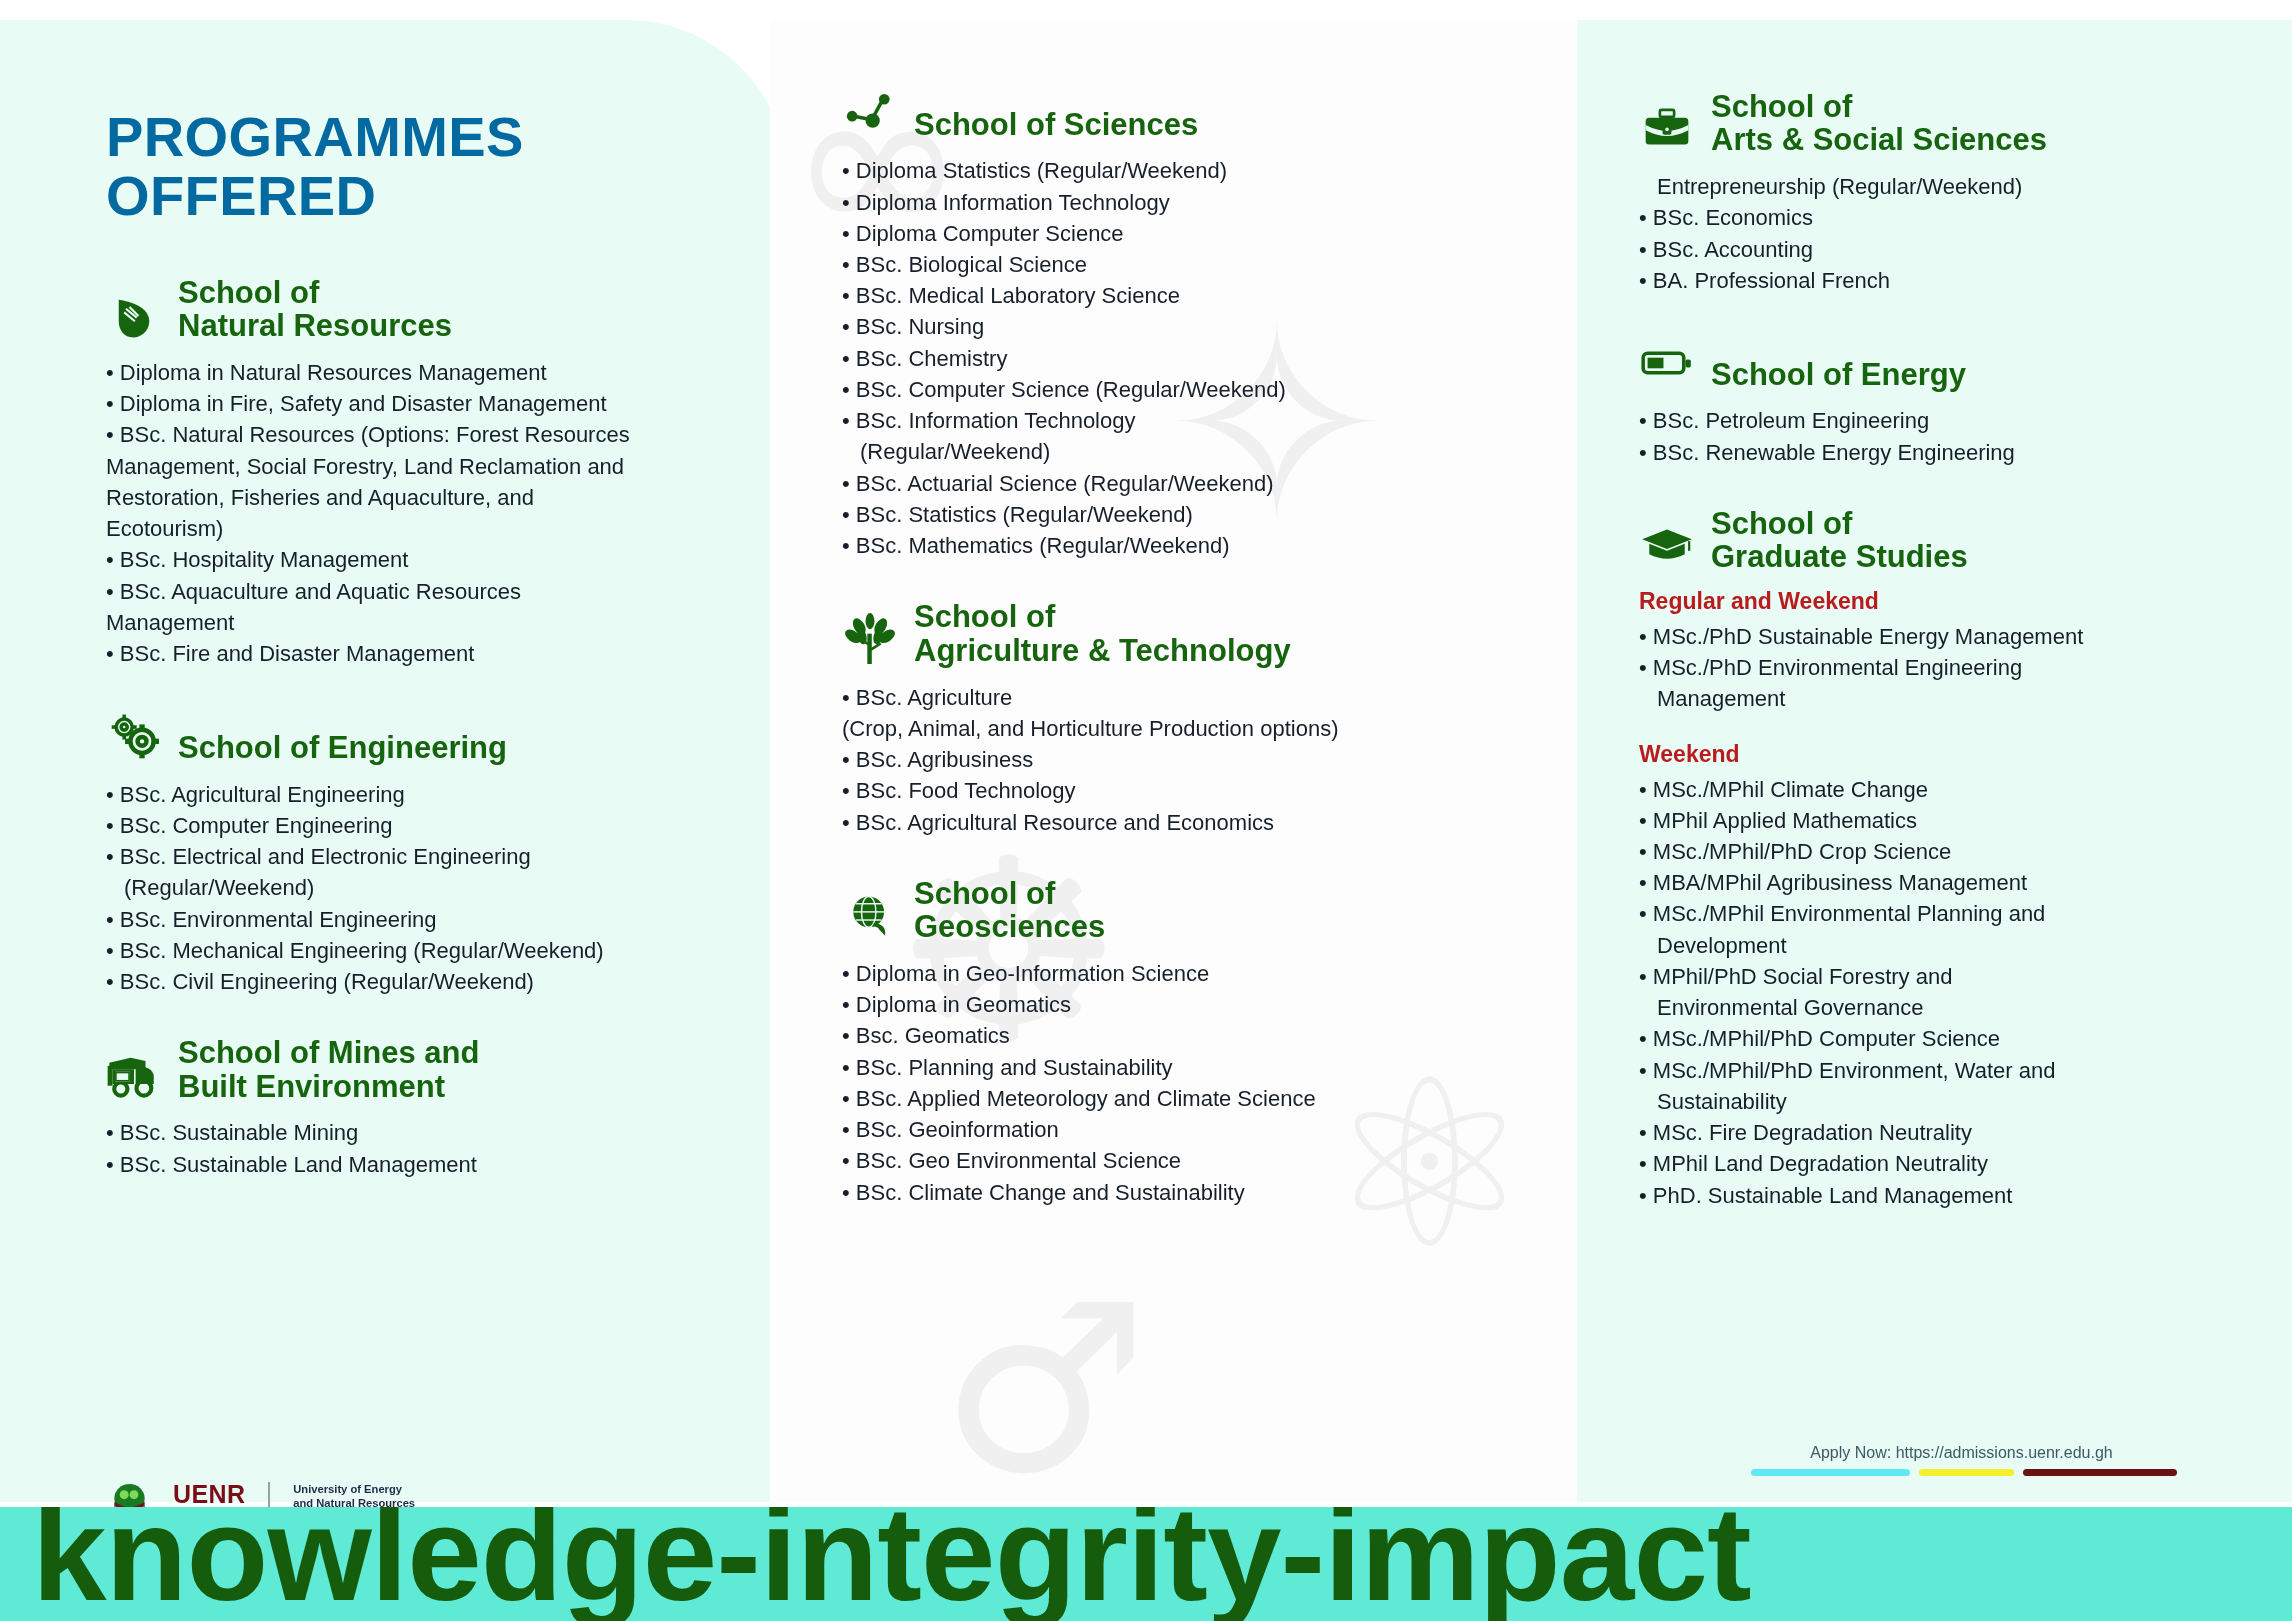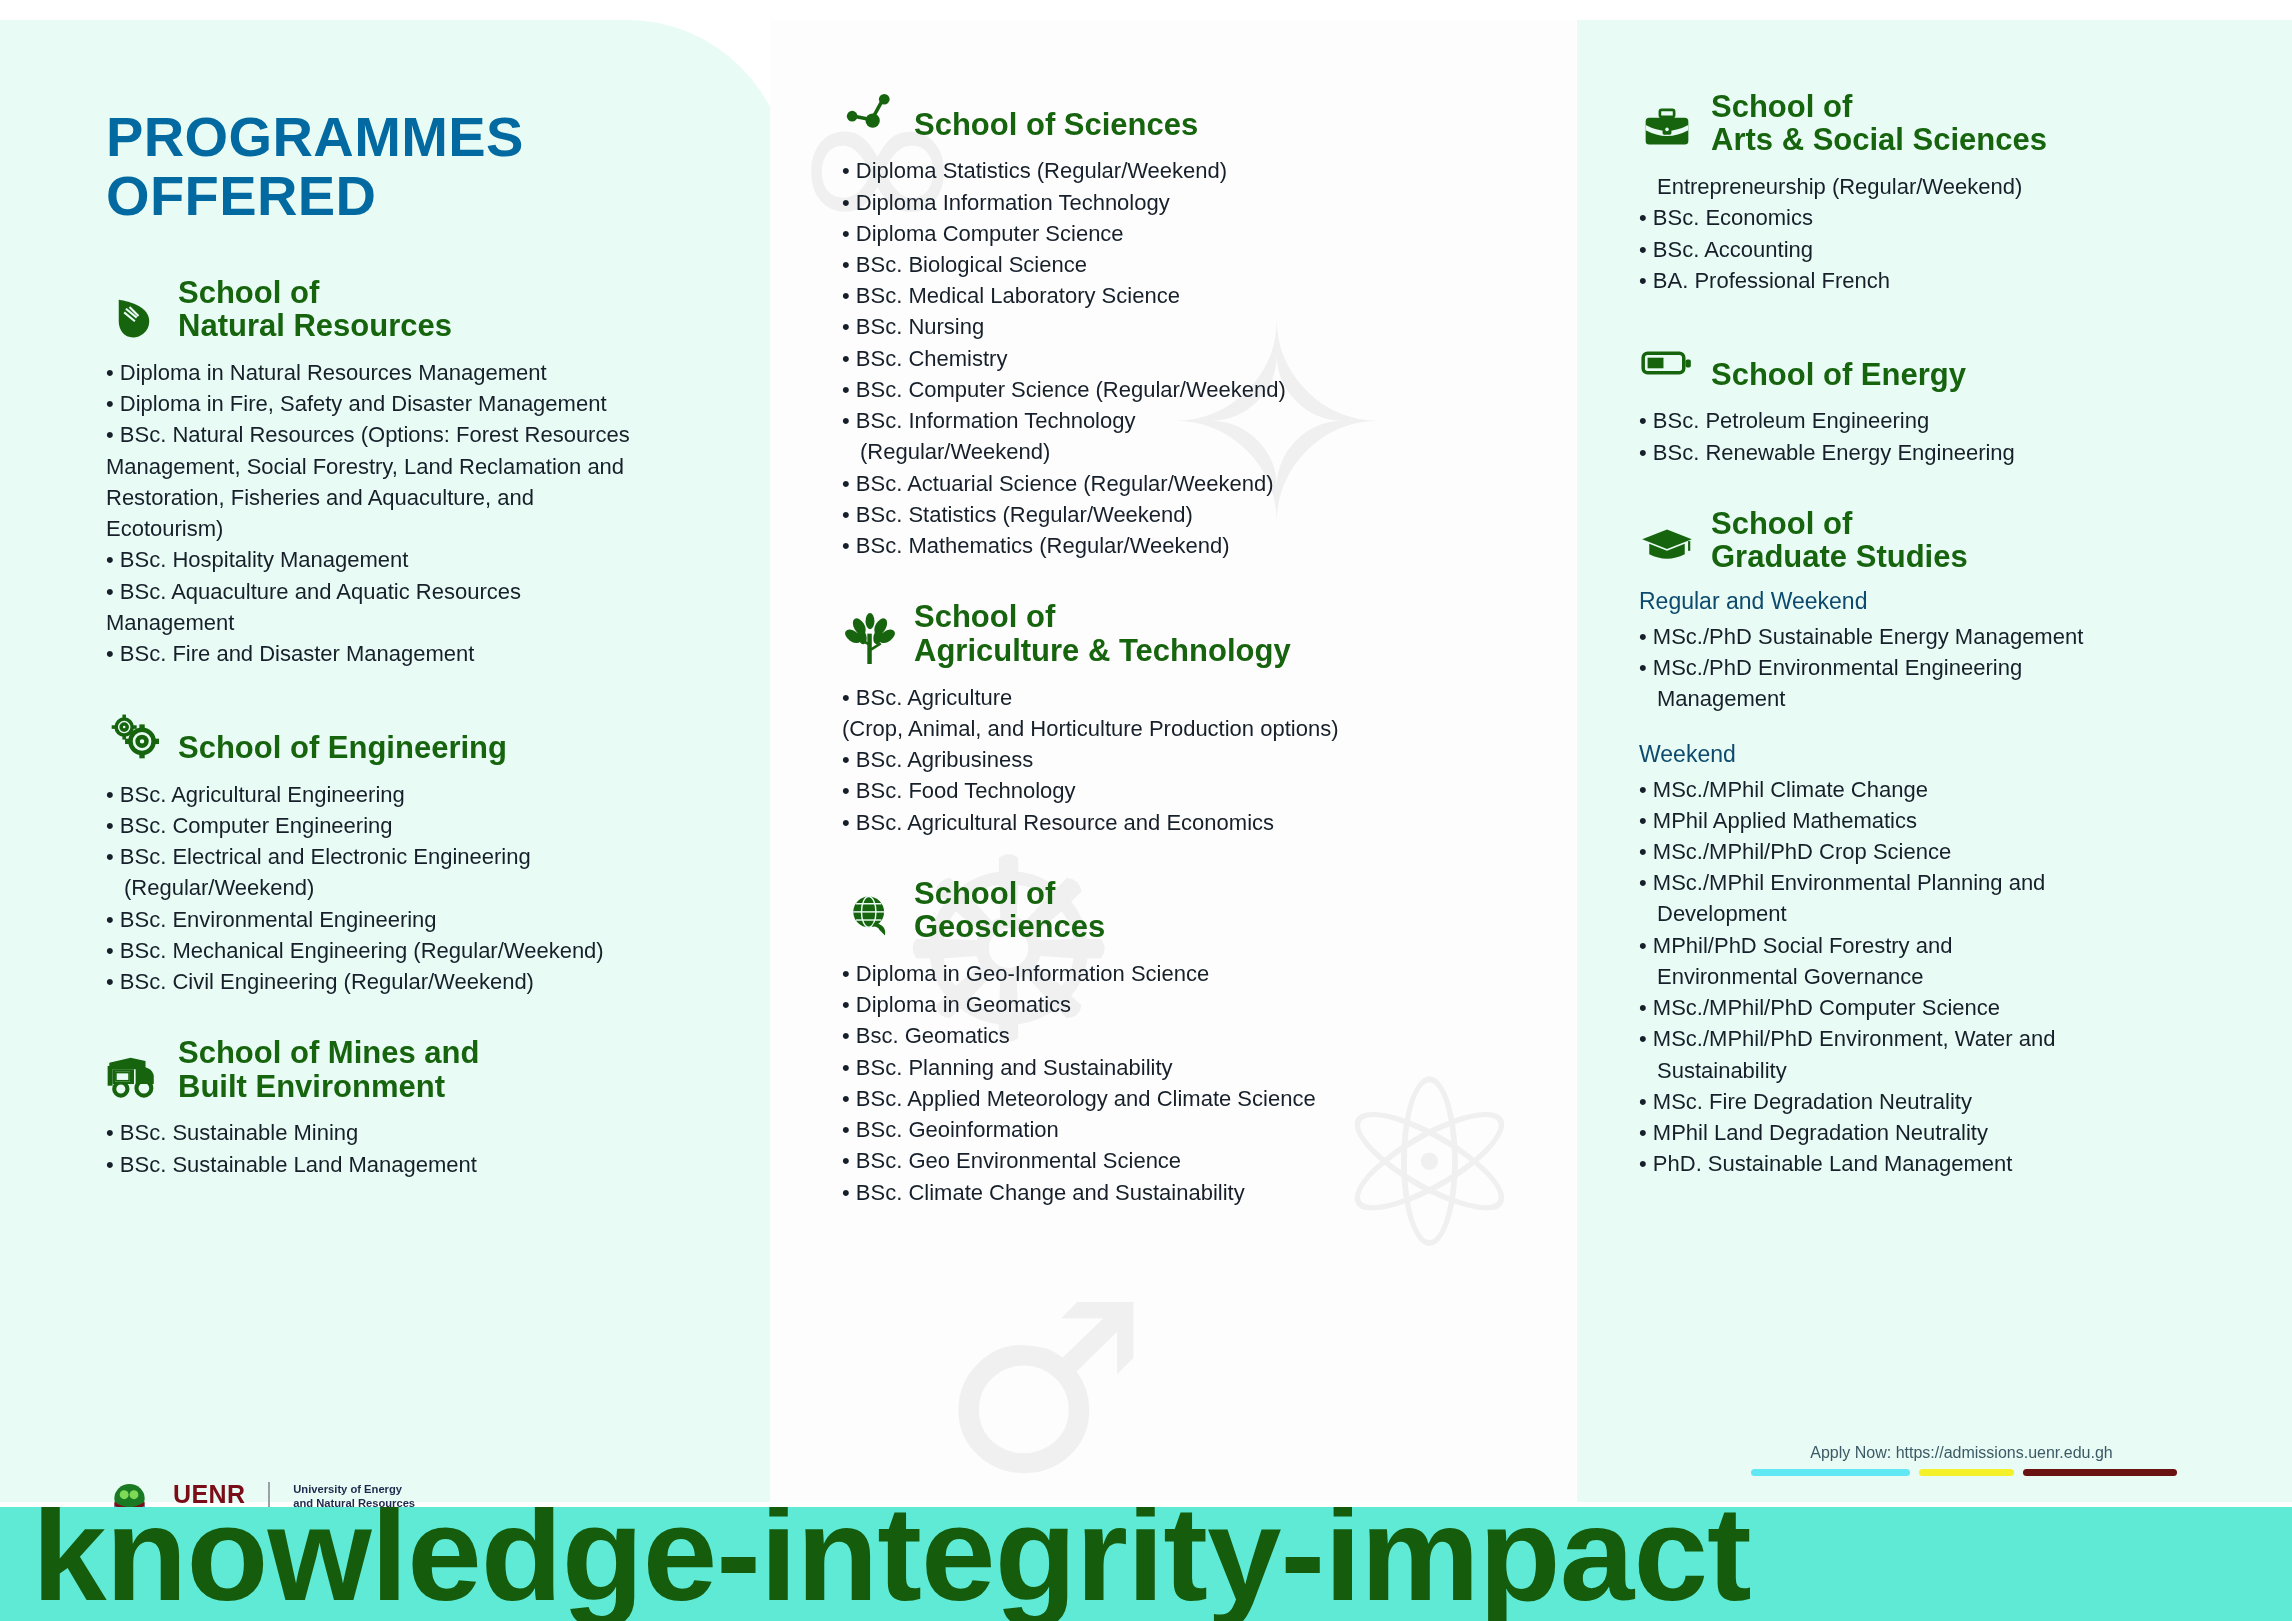--- a/index.html
+++ b/index.html
@@ -56,21 +56,21 @@
 
   ul.progs { list-style:none; }
   ul.progs li {
     font-size:22px; color:#17202a; line-height:1.42;
     padding-left:0; text-indent:0; margin:0;
   }
   ul.progs li.bullet::before { content:"• "; }
   ul.progs li.cont { padding-left:0px; }
   ul.progs li.cont-ind { padding-left:18px; }
 
-  .sub-head { font-size:23px; font-weight:normal; color:#0c4a6e; margin:7.2px 0 5.4px; }
+  .sub-head { font-size:23px; font-weight:bold; color:#b91c1c; margin:7.2px 0 5.4px; }
   .spacer-sm { height:19.7px; }
 
   
   .apply {
     position:absolute; left:1751px; top:1444px; width:421px; text-align:center;
   }
   .apply-text { font-size:16px; color:#3c5a66; }
   .apply-bars { display:flex; gap:9px; margin-top:7.2px; align-items:center; }
   .bar { height:7.2px; border-radius:3.6px; }
   .bar-1 { flex:0 0 159px; background:#62e7f5; }
@@ -347,20 +347,21 @@
             <li class="bullet">MSc./PhD Sustainable Energy Management</li>
             <li class="bullet">MSc./PhD Environmental Engineering</li>
             <li class="cont cont-ind">Management</li>
           </ul>
           <div class="spacer-sm"></div>
           <div class="sub-head">Weekend</div>
           <ul class="progs">
             <li class="bullet">MSc./MPhil Climate Change</li>
             <li class="bullet">MPhil Applied Mathematics</li>
             <li class="bullet">MSc./MPhil/PhD Crop Science</li>
+            <li class="bullet">MBA/MPhil Agribusiness Management</li>
             <li class="bullet">MSc./MPhil Environmental Planning and</li>
             <li class="cont cont-ind">Development</li>
             <li class="bullet">MPhil/PhD Social Forestry and</li>
             <li class="cont cont-ind">Environmental Governance</li>
             <li class="bullet">MSc./MPhil/PhD Computer Science</li>
             <li class="bullet">MSc./MPhil/PhD Environment, Water and</li>
             <li class="cont cont-ind">Sustainability</li>
             <li class="bullet">MSc. Fire Degradation Neutrality</li>
             <li class="bullet">MPhil Land Degradation Neutrality</li>
             <li class="bullet">PhD. Sustainable Land Management</li>

